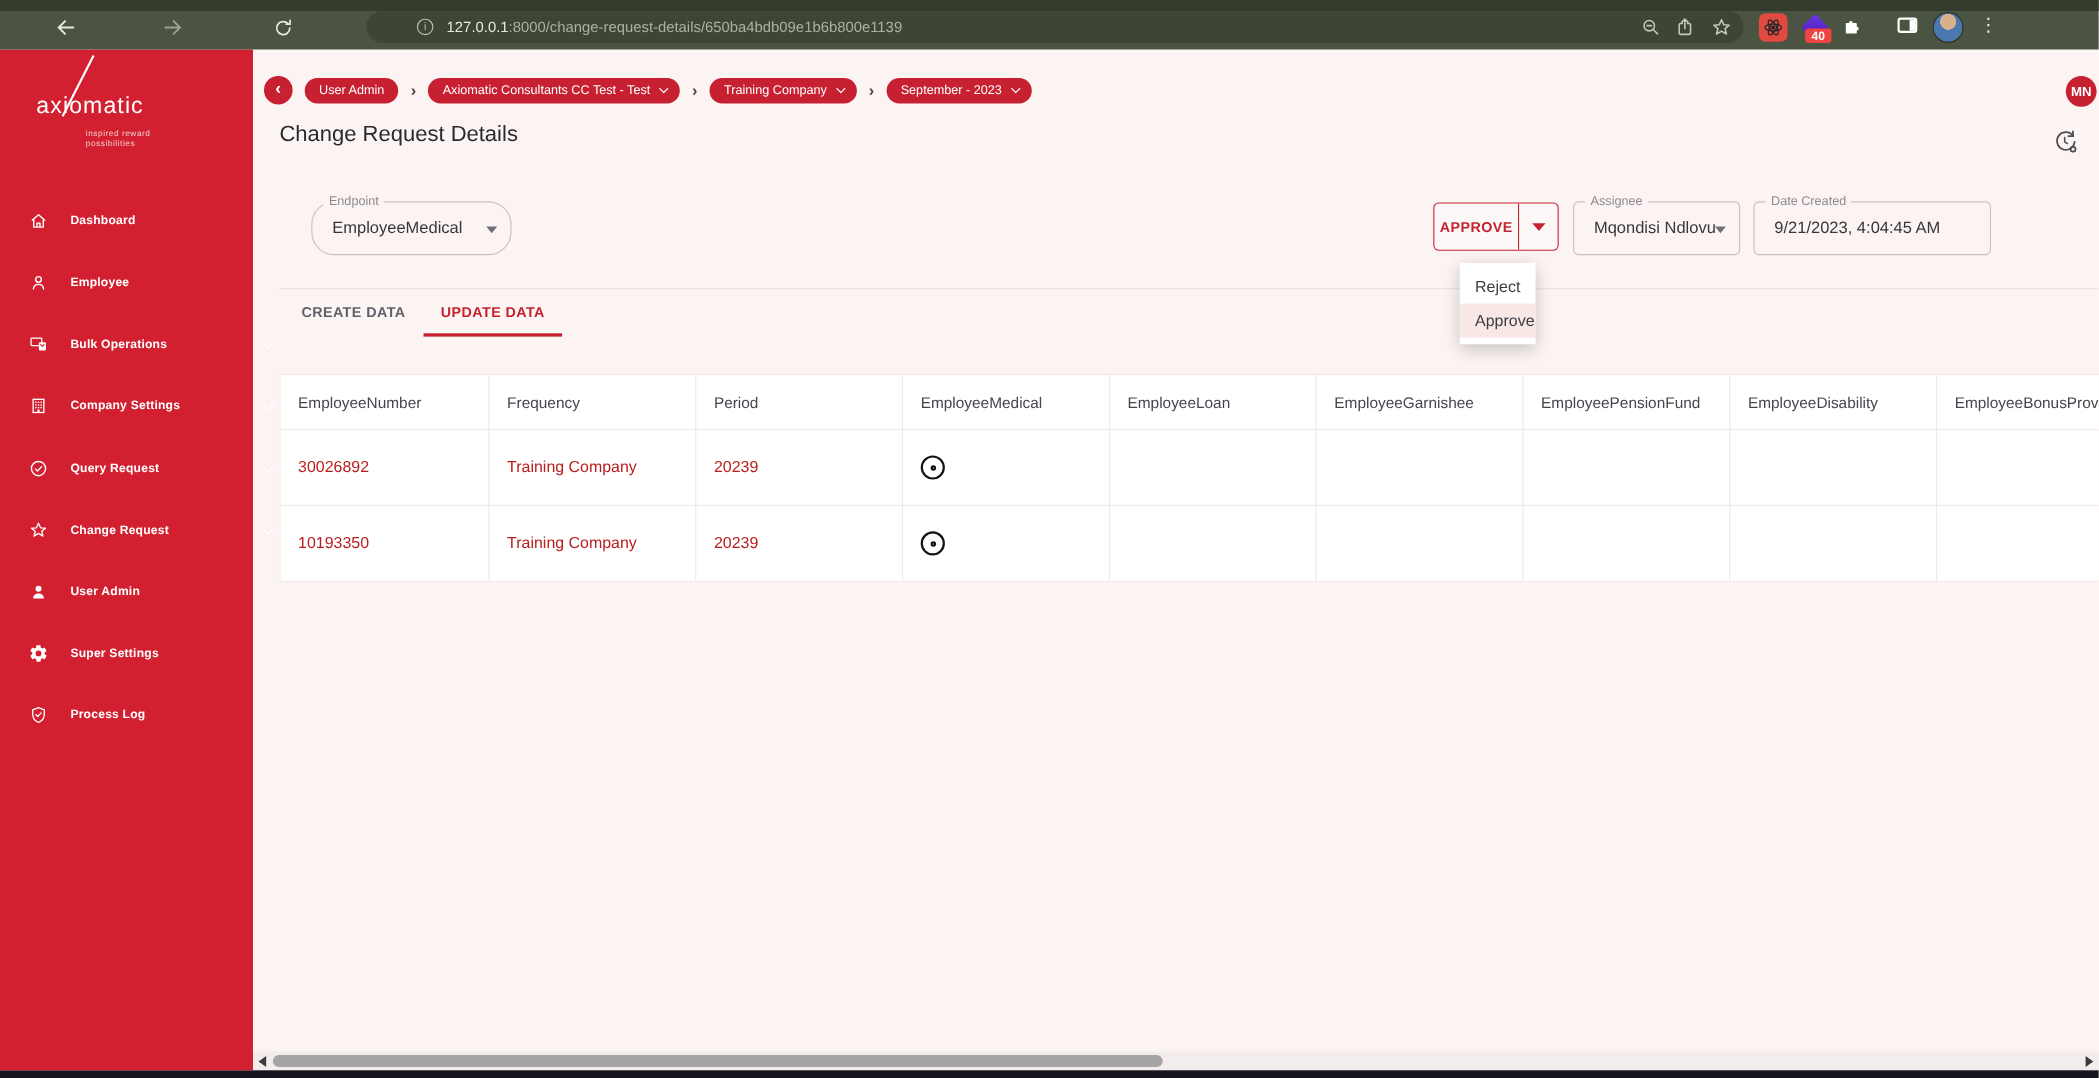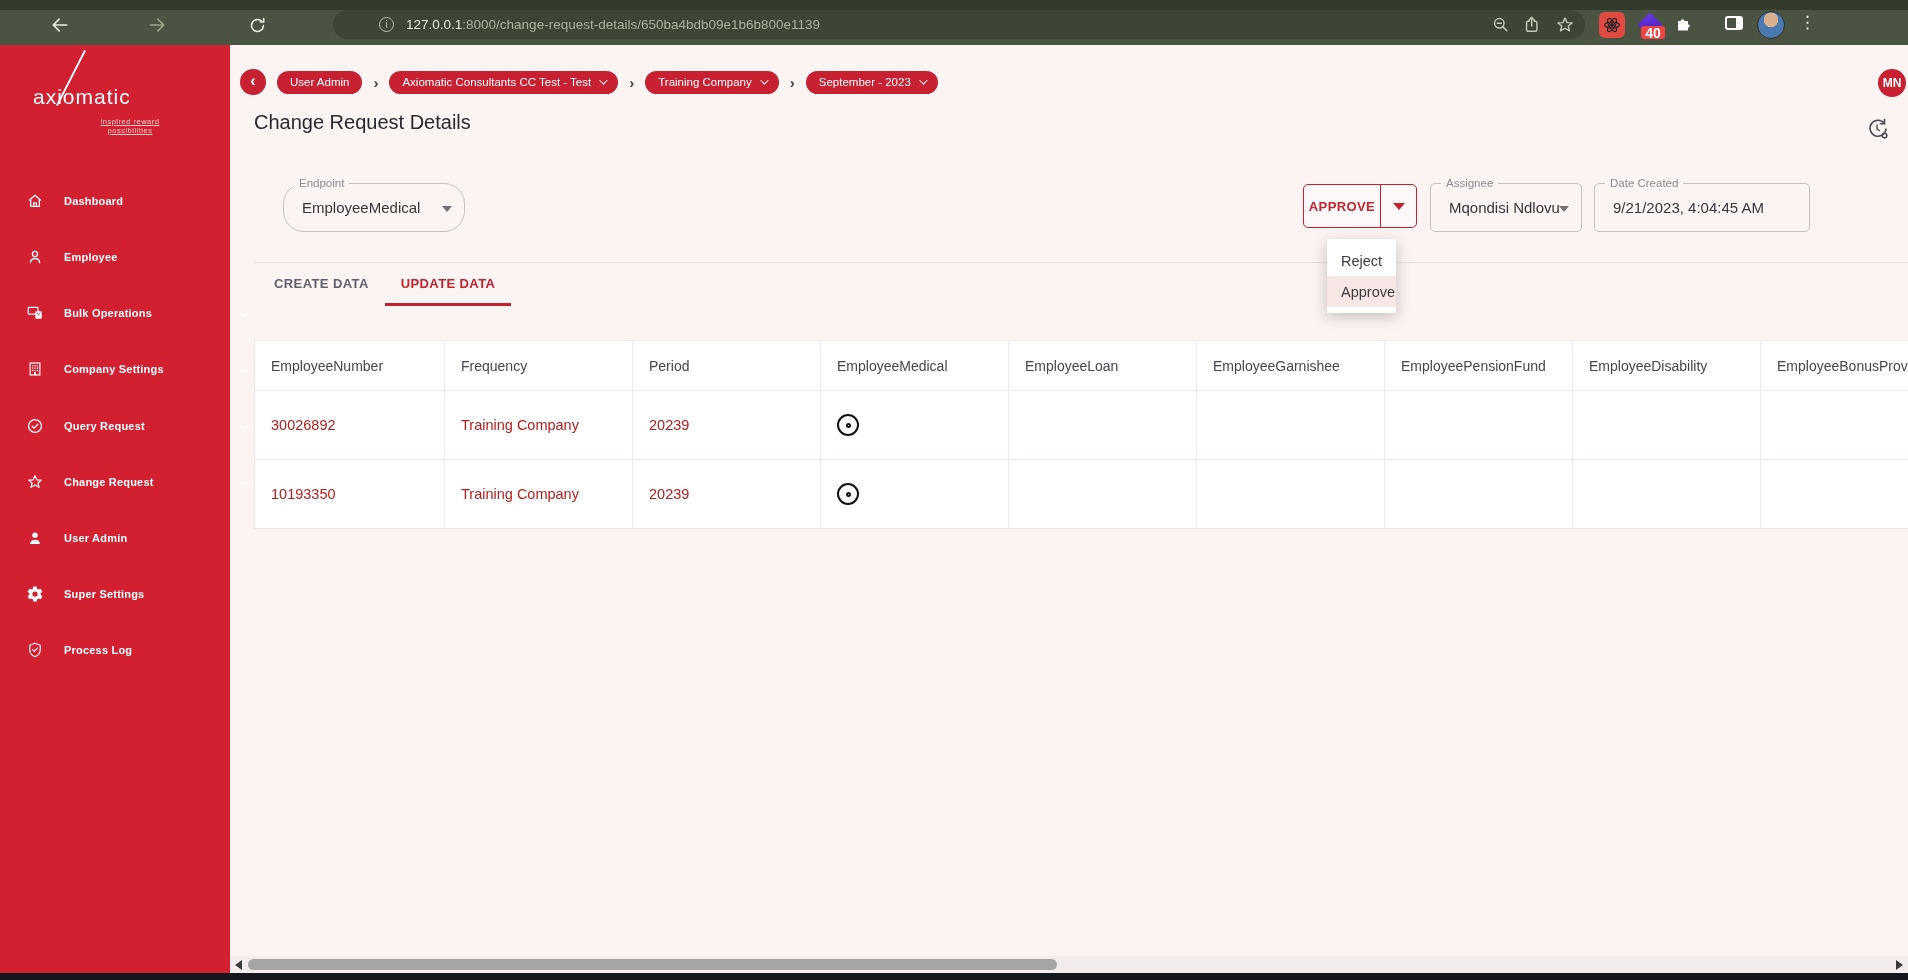--- a/index.html
+++ b/index.html
@@ -11,32 +11,32 @@
   .chrome-topstrip { position:absolute; left:0; top:0; right:0; height:10px; background:#343b2c; }
   .nav-ico { position:absolute; top:13px; width:24px; height:24px; display:flex; align-items:center; justify-content:center; cursor:pointer; }
   .omnibox { position:absolute; left:333px; top:10px; width:1252px; height:29px; background:#3d4634; border-radius:14.5px; display:flex; align-items:center; }
   .omni-info { margin-left:46px; width:15px; height:15px; border:1.4px solid #b9c0ae; border-radius:50%; color:#b9c0ae; font-size:10px; display:flex; align-items:center; justify-content:center; font-style:normal; }
   .omni-url { margin-left:12px; font-size:13.5px; white-space:nowrap; }
   .omni-url .host { color:#e6e9e1; }
   .omni-url .rest { color:#a9b29e; }
   .omni-right { position:absolute; right:10px; display:flex; gap:13px; align-items:center; }
   .ext-red { position:absolute; left:1599px; top:12px; width:26px; height:26px; border-radius:6px; background:#e04a40; display:flex; align-items:center; justify-content:center; }
   .ext-purple { position:absolute; left:1641px; top:16px; width:18px; height:18px; background:linear-gradient(135deg,#6a3ae0,#4316b8); transform:rotate(45deg); border-radius:3px; }
-  .ext-badge { position:absolute; left:1641px; top:26px; min-width:24px; height:13px; background:#ef4444; border-radius:3px; color:#fff; font-size:14px; font-weight:bold; display:flex; align-items:center; justify-content:center; z-index:2; }
+  .ext-badge { position:absolute; left:1641px; top:26px; min-width:24px; height:13px; background:#ef4444; border-radius:3px; color:#fff; font-size:11px; font-weight:bold; display:flex; align-items:center; justify-content:center; z-index:2; }
   .ext-puzzle { position:absolute; left:1673px; top:13px; }
   .side-panel { position:absolute; left:1725px; top:16px; width:18px; height:14px; border:2px solid #fff; border-radius:3px; }
   .side-panel i { position:absolute; right:0; top:0; bottom:0; width:5px; background:#fff; display:block; }
   .chrome-avatar { position:absolute; left:1757px; top:11px; width:28px; height:28px; border-radius:50%; background:radial-gradient(circle at 50% 30%, #d9b08c 0 32%, #4a78b0 33% 100%); border:1px solid #2e3527; }
   .chrome-dots { position:absolute; left:1799px; top:12px; color:#e8ebe2; font-size:17px; width:14px; text-align:center; cursor:pointer; }
 
   
   .sidebar { position:absolute; left:0; top:45px; width:230px; height:928px; background:#d32031; z-index:10; }
   .logo { position:absolute; left:33px; top:40px; color:#fff; font-size:21px; font-weight:400; letter-spacing:1px; }
   .logo-slash { position:absolute; left:70px; top:2px; width:2px; height:62px; background:#fff; transform:rotate(27deg); }
-  .tagline { position:absolute; left:78px; top:72px; width:104px; font-size:7.5px; color:#f0cdc8; letter-spacing:0.5px; text-align:center;text-decoration:underline; }
+  .tagline { position:absolute; left:78px; top:72px; width:104px; font-size:7.5px; color:#f0cdc8; letter-spacing:0.5px; text-align:left; }
   .nav-item { position:absolute; left:0; width:278px; height:56px; display:flex; align-items:center; padding-left:26px; cursor:pointer; }
   .nav-item svg { flex:0 0 18px; }
   .nav-label { margin-left:20px; color:#fff; font-size:11px; font-weight:600; letter-spacing:0.2px; }
   .nav-chevron { position:absolute; right:32px; width:7px; height:7px; border-right:1.6px solid #fff; border-bottom:1.6px solid #fff; transform:rotate(45deg) translateY(-2px); }
 
   
   .content { position:absolute; left:230px; top:45px; width:1678px; height:928px; background:#fbf4f3; }
 
   .breadcrumb { position:absolute; left:10px; top:22px; height:30px; display:flex; align-items:center; gap:11px; }
   .bc-back { width:26px; height:26px; border-radius:50%; background:#c62031; color:#fff; display:flex; align-items:center; justify-content:center; font-size:16px; font-weight:bold; cursor:pointer; padding-bottom:2px; }

